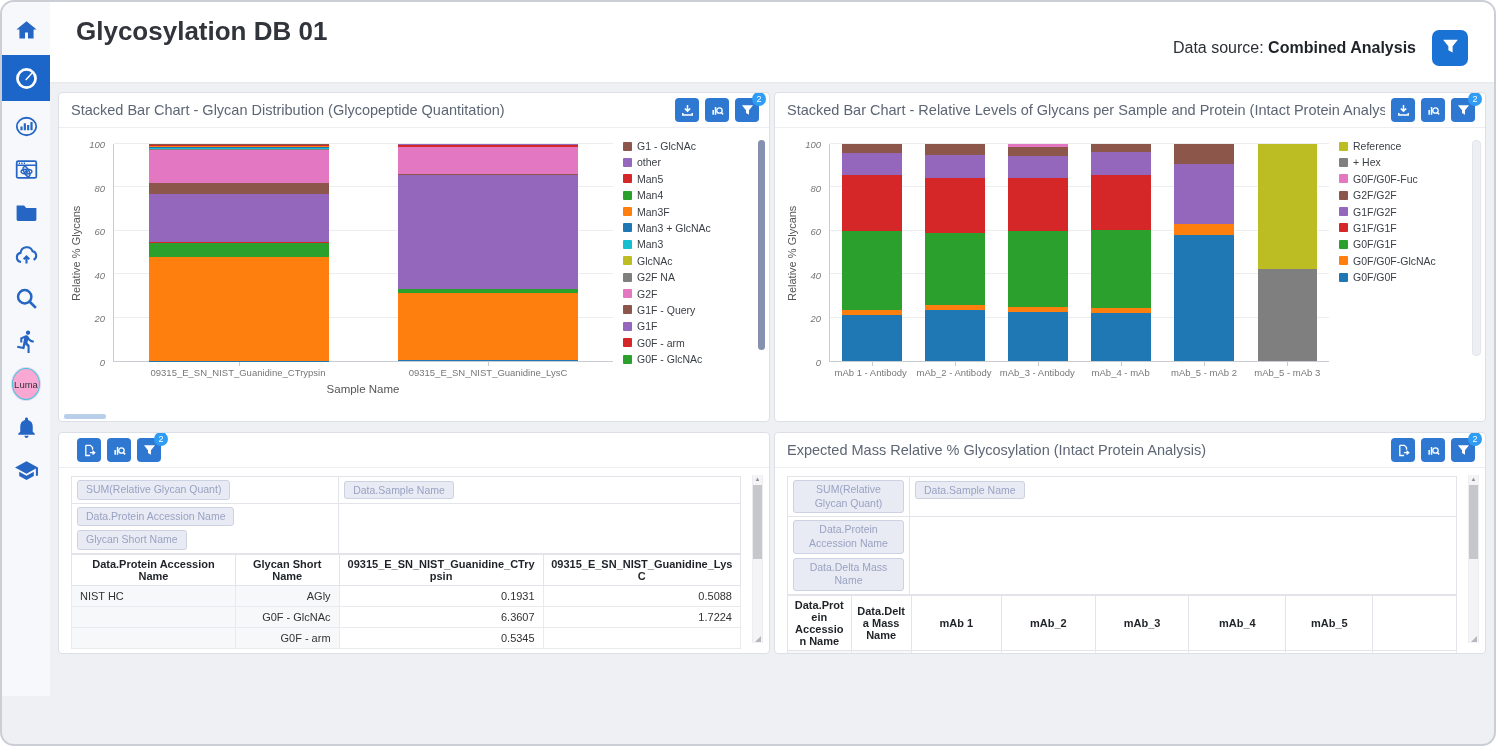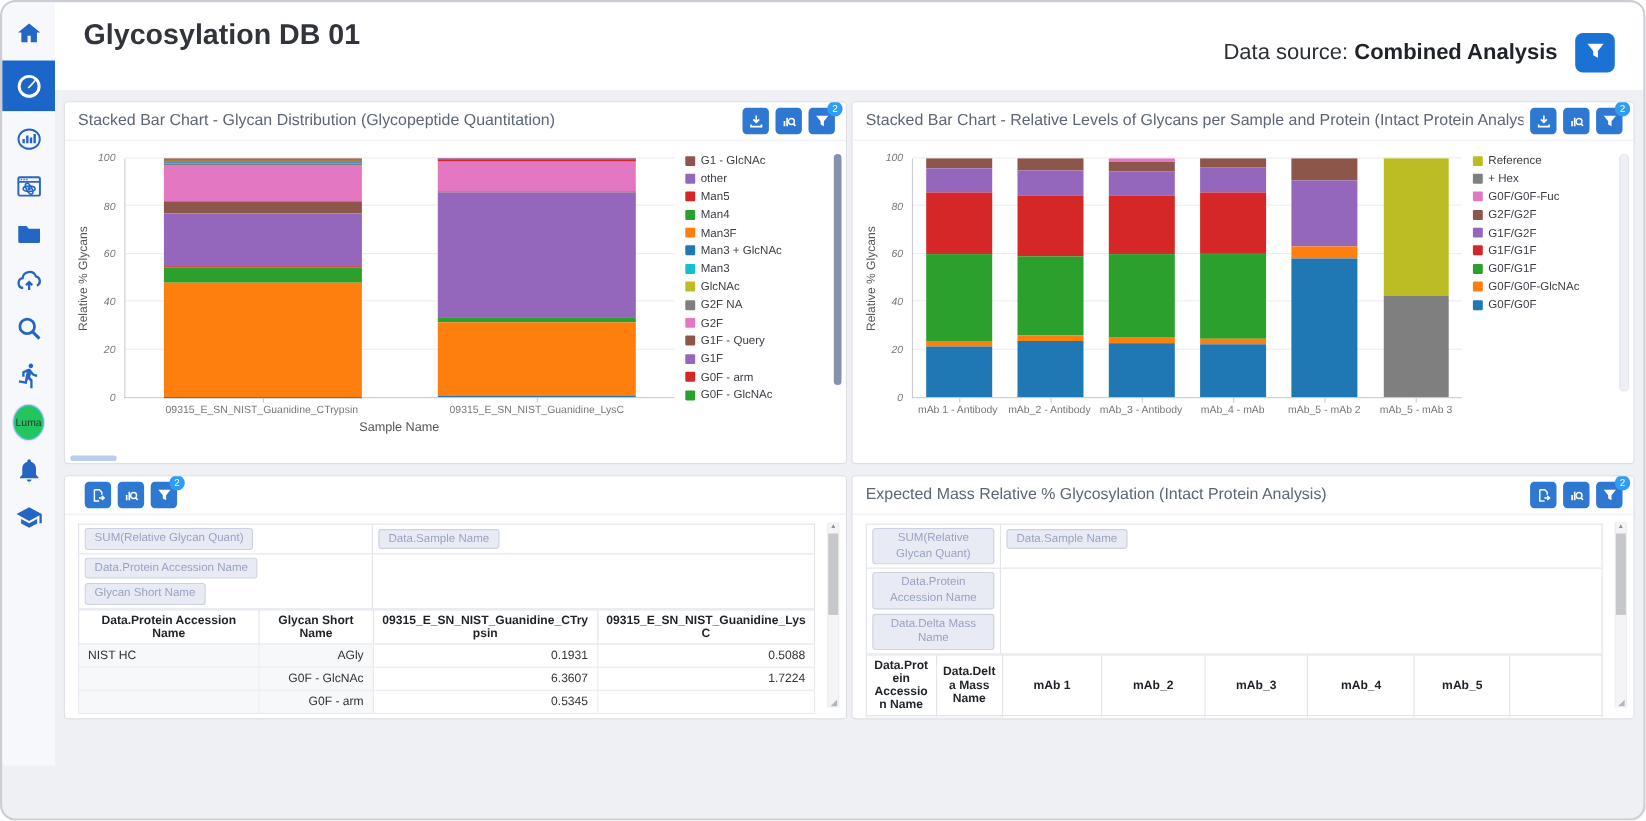--- a/index.html
+++ b/index.html
@@ -7,28 +7,28 @@
   .window{position:absolute;inset:0;border:2px solid #cbced4;border-radius:14px;overflow:hidden;background:#eef0f4;box-sizing:border-box;}
   
   .topbar{height:46px;background:#fff;display:flex;align-items:center;padding:0 18px;box-shadow:0 1px 2px rgba(0,0,0,.05);position:relative;z-index:5;}
   .app-title{font-size:17px;font-weight:700;color:#23297e;}
   .shell{display:flex;height:calc(100% - 48px);}
   
   .sidebar{width:48px;background:#f7f8fb;display:flex;flex-direction:column;align-items:center;padding-top:14px;gap:15px;flex:none;}
   .side-item{width:28px;height:28px;color:#2566c4;display:flex;align-items:center;justify-content:center;cursor:pointer;}
   .side-item svg{width:25px;height:25px;}
   .side-item.active{width:48px;height:46px;background:#1d66c9;color:#fff;margin:-4px 0;}
-  .luma{width:30px;height:30px;border-radius:50%;border:1.5px solid #49c2d8;box-shadow:0 0 0 1px rgba(150,120,220,.25);color:#2f3338;font-size:9.5px;display:flex;align-items:center;justify-content:center;background:#22c55e;}
+  .luma{width:30px;height:30px;border-radius:50%;border:1.5px solid #49c2d8;box-shadow:0 0 0 1px rgba(150,120,220,.25);color:#2f3338;font-size:9.5px;display:flex;align-items:center;justify-content:center;background:#f9a8d4;}
   
   .main{flex:1;display:flex;flex-direction:column;overflow:hidden;min-width:0;}
   .page-head{background:#fff;padding:14px 26px 16px;display:flex;justify-content:space-between;box-shadow:0 1px 2px rgba(0,0,0,.04);}
   h1{margin:0 0 9px;font-size:26px;font-weight:600;color:#31353b;}
   .note{font-size:15px;color:#3d4249;}
   .ds-row{display:flex;align-items:center;gap:16px;padding-top:14px;align-self:flex-start;}
-  .ds-text{font-size:20px;color:#2b2f35;}
+  .ds-text{font-size:16px;color:#2b2f35;}
   .ds-text b{color:#1f2329;}
   .filter-big{width:36px;height:36px;background:#1a73d4;border:none;border-radius:7px;position:relative;display:flex;align-items:center;justify-content:center;cursor:pointer;}
   .filter-big::before{content:'';position:absolute;top:-5px;right:-4px;width:16px;height:14px;background:#7db9f2;clip-path:polygon(0 0,100% 0,100% 100%);z-index:-1;}
   .filter-big svg{width:17px;height:17px;}
   
   .grid{flex:1;display:grid;grid-template-columns:1fr 1fr;grid-template-rows:330px 222px;gap:10px 4px;padding:10px 8px 0;min-height:0;}
   .panel{background:#fff;border:1px solid #dcdfe5;border-radius:4px;display:flex;flex-direction:column;overflow:hidden;position:relative;min-width:0;}
   .panel-head{height:34px;min-height:34px;display:flex;align-items:center;padding:0 10px 0 12px;border-bottom:1px solid #eceef2;}
   .panel-title{flex:1;font-size:14.5px;color:#5d6675;white-space:nowrap;overflow:hidden;}
   .tbtn{width:24px;height:24px;background:#2e78d2;border-radius:4px;margin-left:6px;position:relative;display:flex;align-items:center;justify-content:center;border:none;cursor:pointer;flex:none;}

